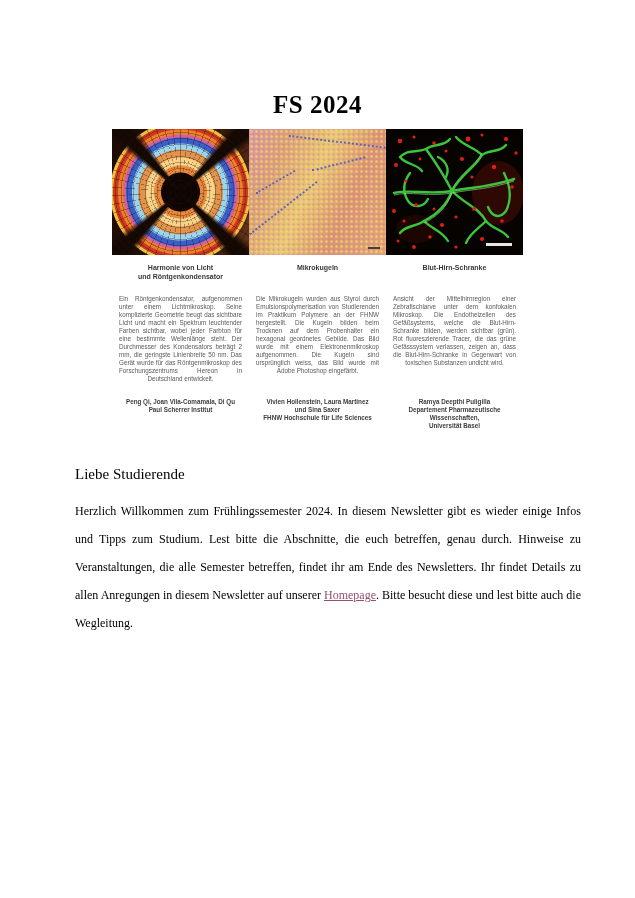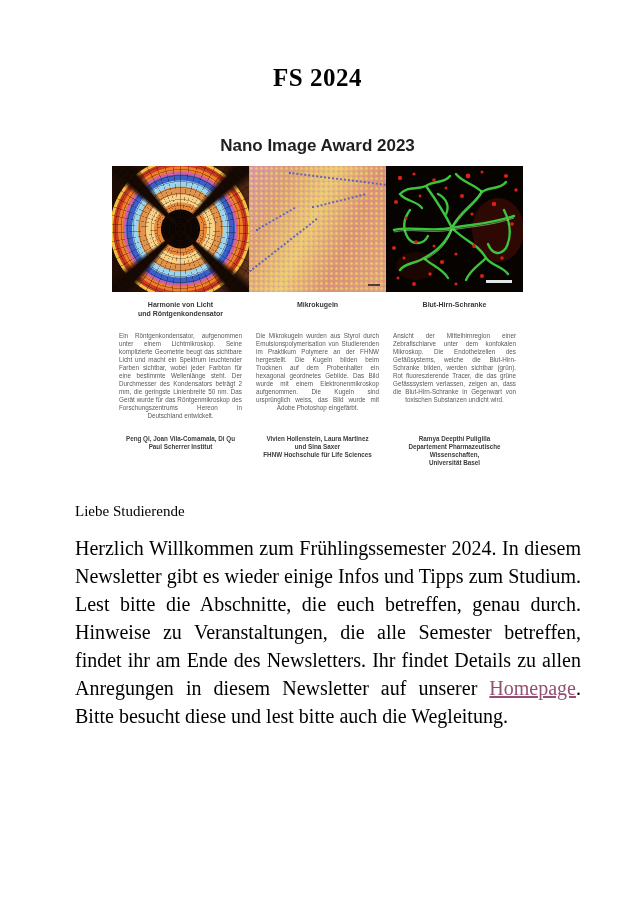--- a/index.html
+++ b/index.html
@@ -7,21 +7,21 @@
     position:relative;
     width:635px;height:898px;
     margin:0 auto;
     background:#ffffff;
     font-family:"Liberation Serif", serif;
     color:#000;
     overflow:hidden;
   }
   
   .h-sem{
-    padding-top:64px;
+    padding-top:91px;
     text-align:center;
     font-size:25px;
     font-weight:bold;
     letter-spacing:.5px;
   }
   .h-title{
     margin-top:22px;
     text-align:center;
     font-size:43px;
     font-weight:bold;
@@ -118,38 +118,37 @@
     padding:0 4px;
   }
   
   .letter{padding:0 50px 0 75px;}
   .salutation{
     margin:36px 0 0 0;
     font-size:15px;
   }
   .body-par{
     margin:14px 4px 0 0;
-    font-size:20px;
+    font-size:12px;
     line-height:28px;
     text-align:justify;
   }
   .homepage-link{
     color:#954F72;
     text-decoration:underline;
   }
 </style>
 </head>
 <body>
 
 <div class="page">
 
   <div class="h-sem">FS 2024</div>
 
   <div class="figure">
-    <div class="fig-heading">Nano Image Award 2023</div>
 
     <div class="fig-row fig-images">
       <div class="fig-cell photo photo1"></div>
       <div class="fig-cell photo photo2">
         <div class="crack crack1"></div>
         <div class="crack crack2"></div>
         <div class="crack crack3"></div>
         <div class="crack crack4"></div>
         <div class="sem-scalebar"></div>
       </div>

